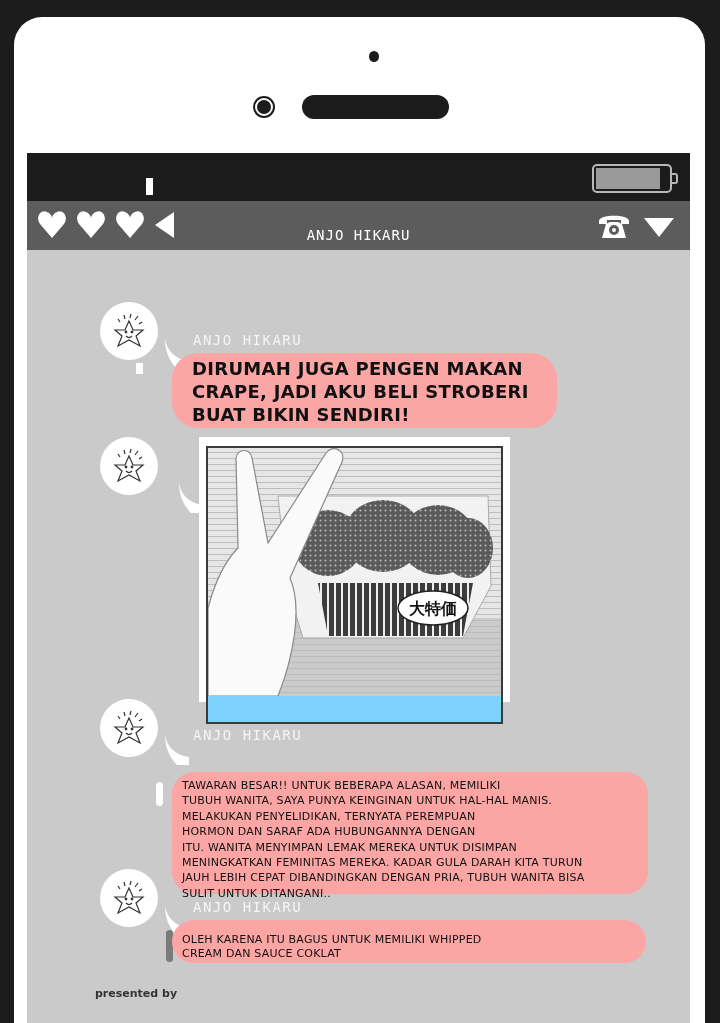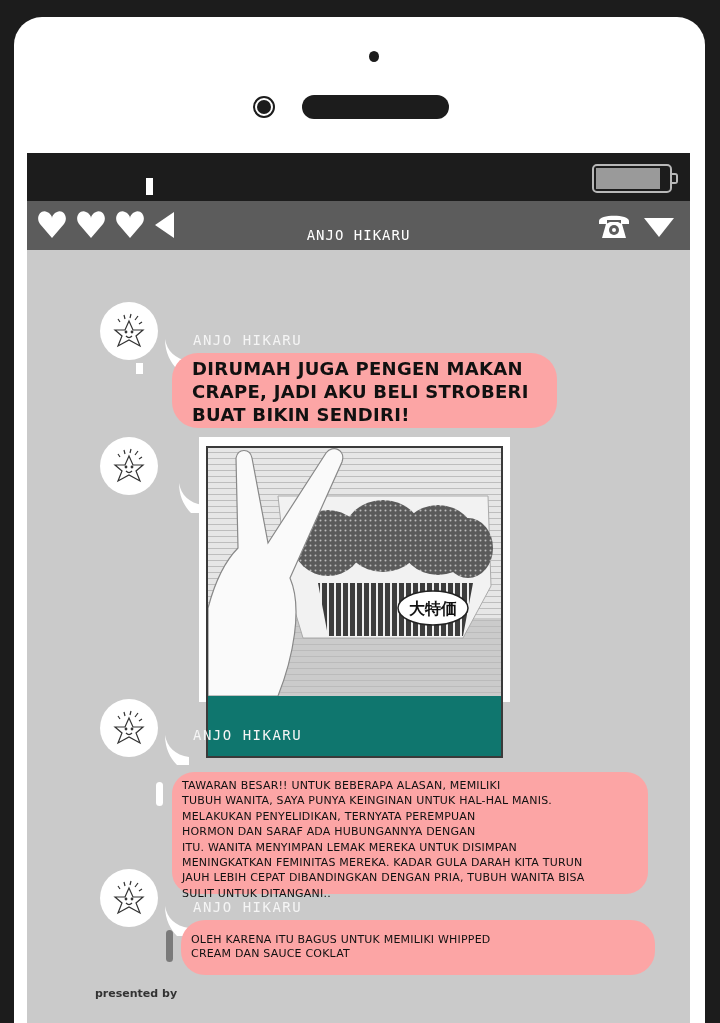--- a/index.html
+++ b/index.html
@@ -98,28 +98,28 @@
     }
     .bubble-text { white-space: pre-line; font-family: "DejaVu Sans", sans-serif; }
 
     .b1 { left: 145px; top: 200px; width: 385px; height: 75px; }
     .b1 .bubble-text { position: absolute; left: 20px; top: 4px; font-size: 18px; font-weight: bold; line-height: 23px; letter-spacing: 0.3px; }
 
     .img-card {
       position: absolute; left: 172px; top: 284px; width: 311px; height: 265px; background: #fff;
     }
     .img-inner {
-      position: absolute; left: 7px; top: 9px; width: 297px; height: 312px;
-      border: 2px solid #3a3a3a; background: #0f766e; overflow: hidden;
+      position: absolute; left: 7px; top: 9px; width: 297px; height: 278px;
+      border: 2px solid #3a3a3a; background: #7dd3fc; overflow: hidden;
     }
 
     .b3 { left: 145px; top: 619px; width: 476px; height: 122px; border-radius: 22px; }
     .b3 .bubble-text { position: absolute; left: 10px; top: 6px; font-size: 11px; line-height: 15.4px; letter-spacing: 0.2px; }
 
-    .b4 { left: 154px; top: 767px; width: 474px; height: 55px; border-radius: 24px; }
+    .b4 { left: 145px; top: 767px; width: 474px; height: 43px; border-radius: 24px; }
     .b4 .bubble-text { position: absolute; left: 10px; top: 13px; font-size: 11px; line-height: 14px; letter-spacing: 0.2px; }
 
     .presented-by {
       position: absolute; left: 68px; top: 834px; font-size: 11px; font-weight: bold; color: #333;
     }
   </style>
 </head>
 <body>
 
 <div class="phone">

